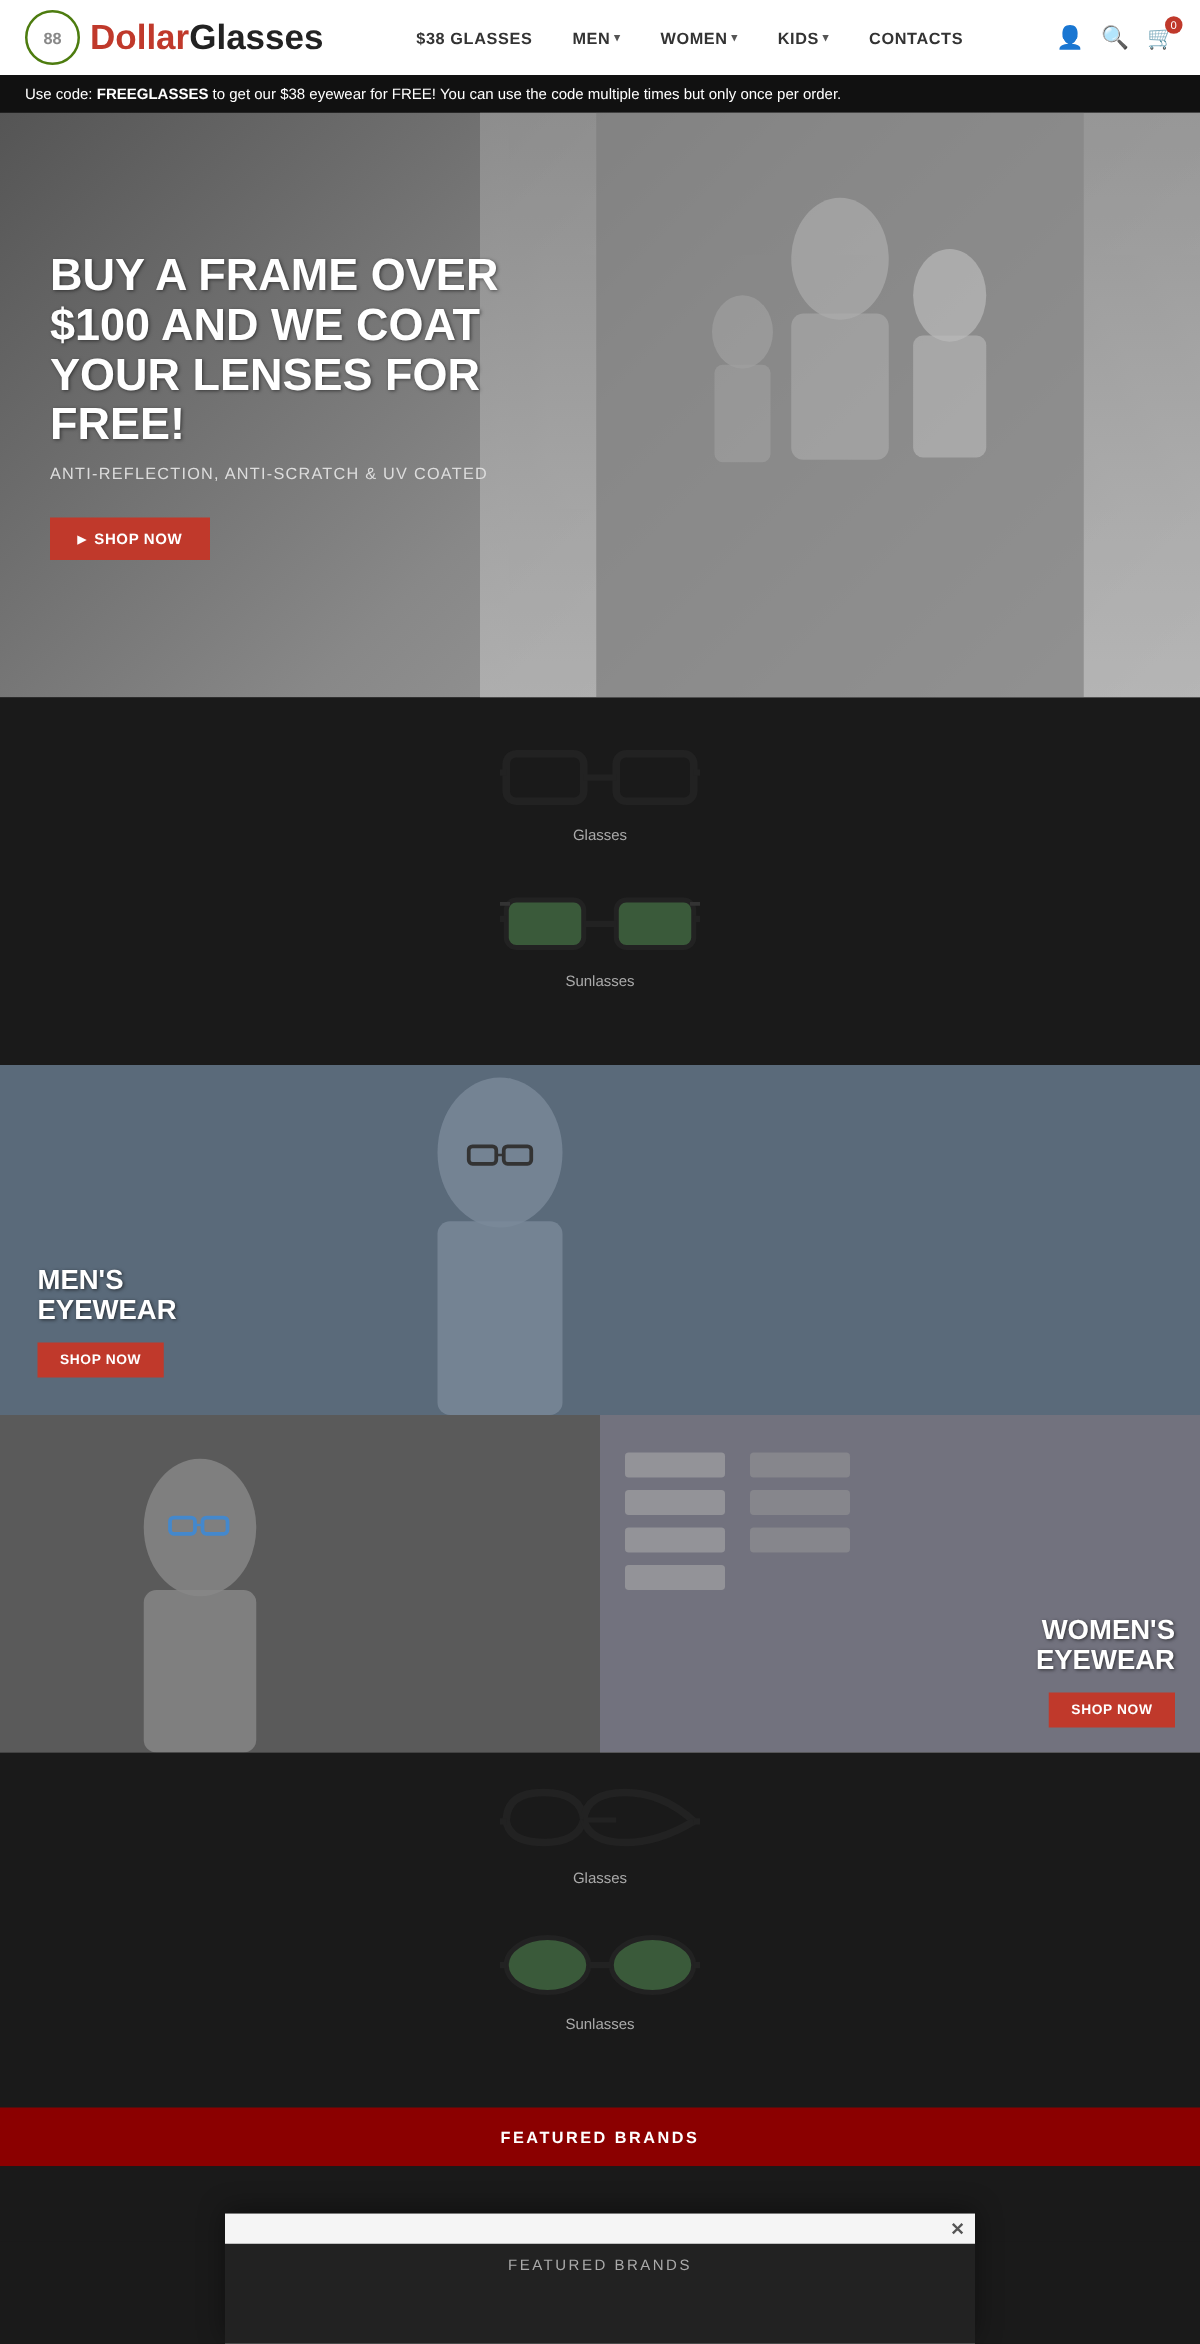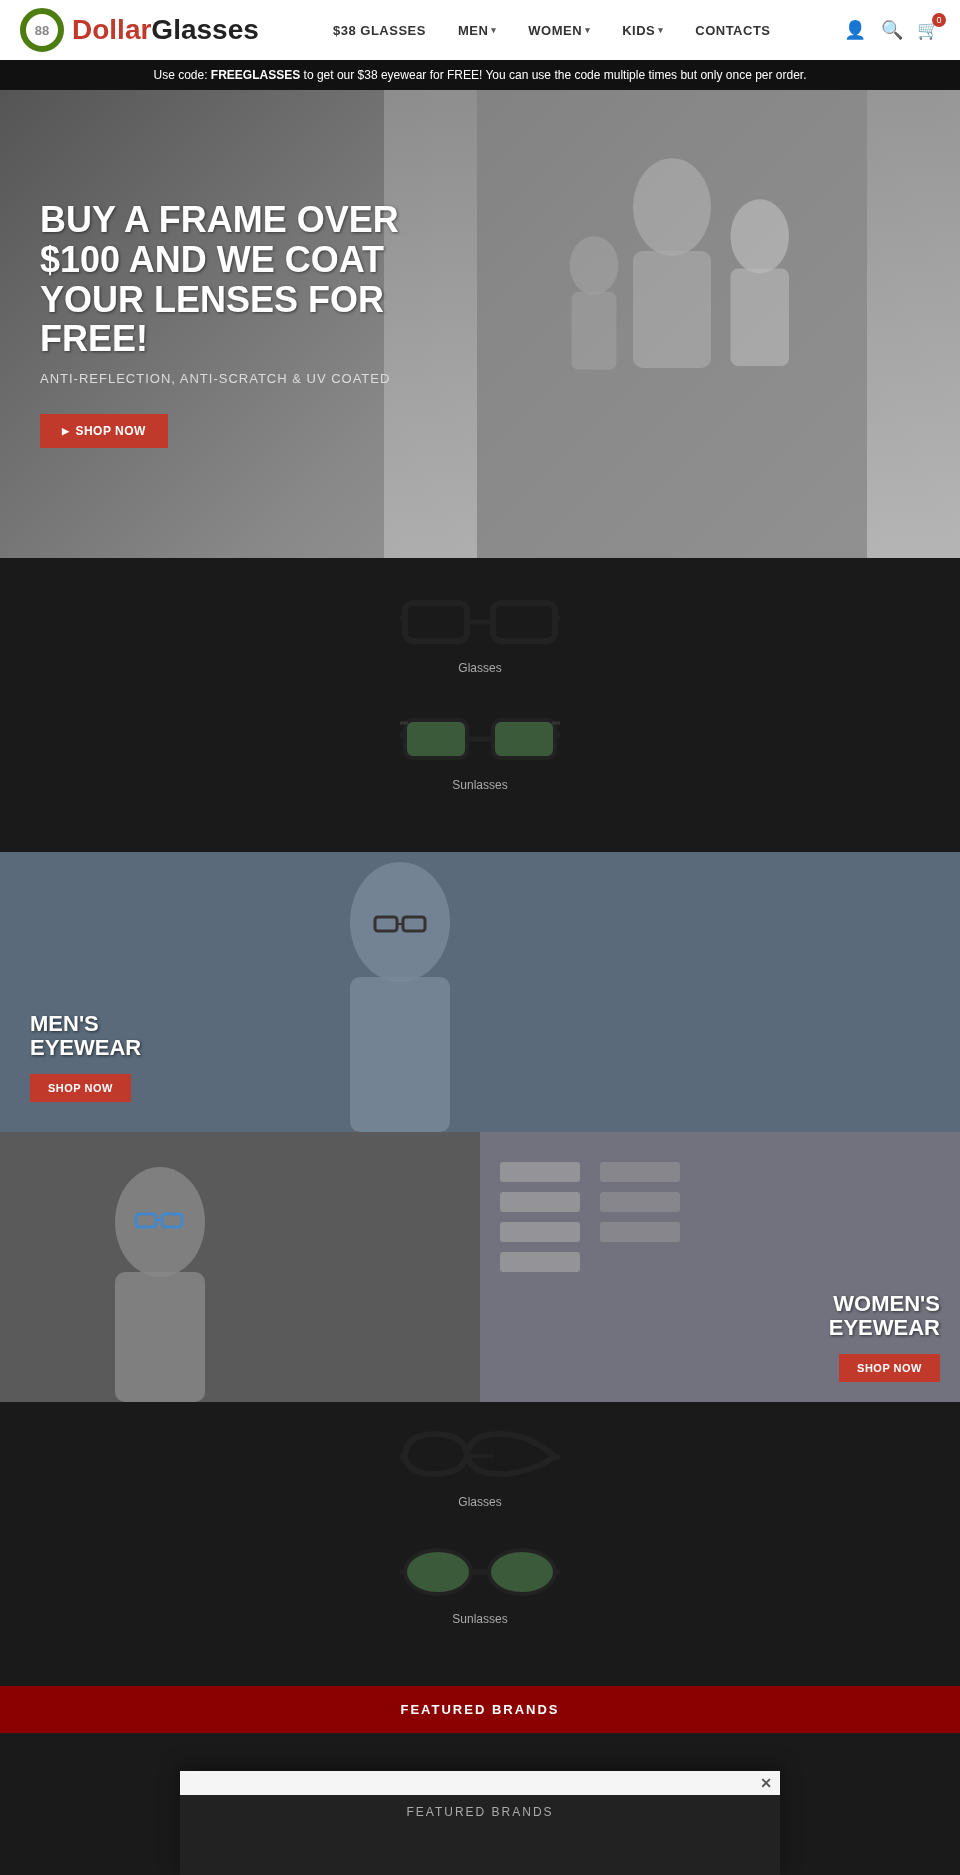--- a/index.html
+++ b/index.html
@@ -17,21 +17,21 @@
       z-index: 10;
     }
     .logo-area {
       display: flex;
       align-items: center;
       gap: 8px;
     }
     .logo-circle {
       width: 44px;
       height: 44px;
-      border: 6px solid #4d7c0f;
+      border: 2px solid #4d7c0f;
       border-radius: 50%;
       display: flex;
       align-items: center;
       justify-content: center;
       font-size: 13px;
       color: #888;
       font-weight: bold;
     }
     .logo-text {
       font-size: 28px;
@@ -84,21 +84,21 @@
       border-radius: 50%;
       display: flex;
       align-items: center;
       justify-content: center;
     }
 
     
     .promo-bar {
       background: #111;
       color: #fff;
-      text-align: center;
+      text-align: left;
       padding: 8px 20px;
       font-size: 12px;
     }
     .promo-bar strong { color: #fff; font-weight: bold; }
 
     
     .hero {
       position: relative;
       width: 100%;
       height: 468px;

